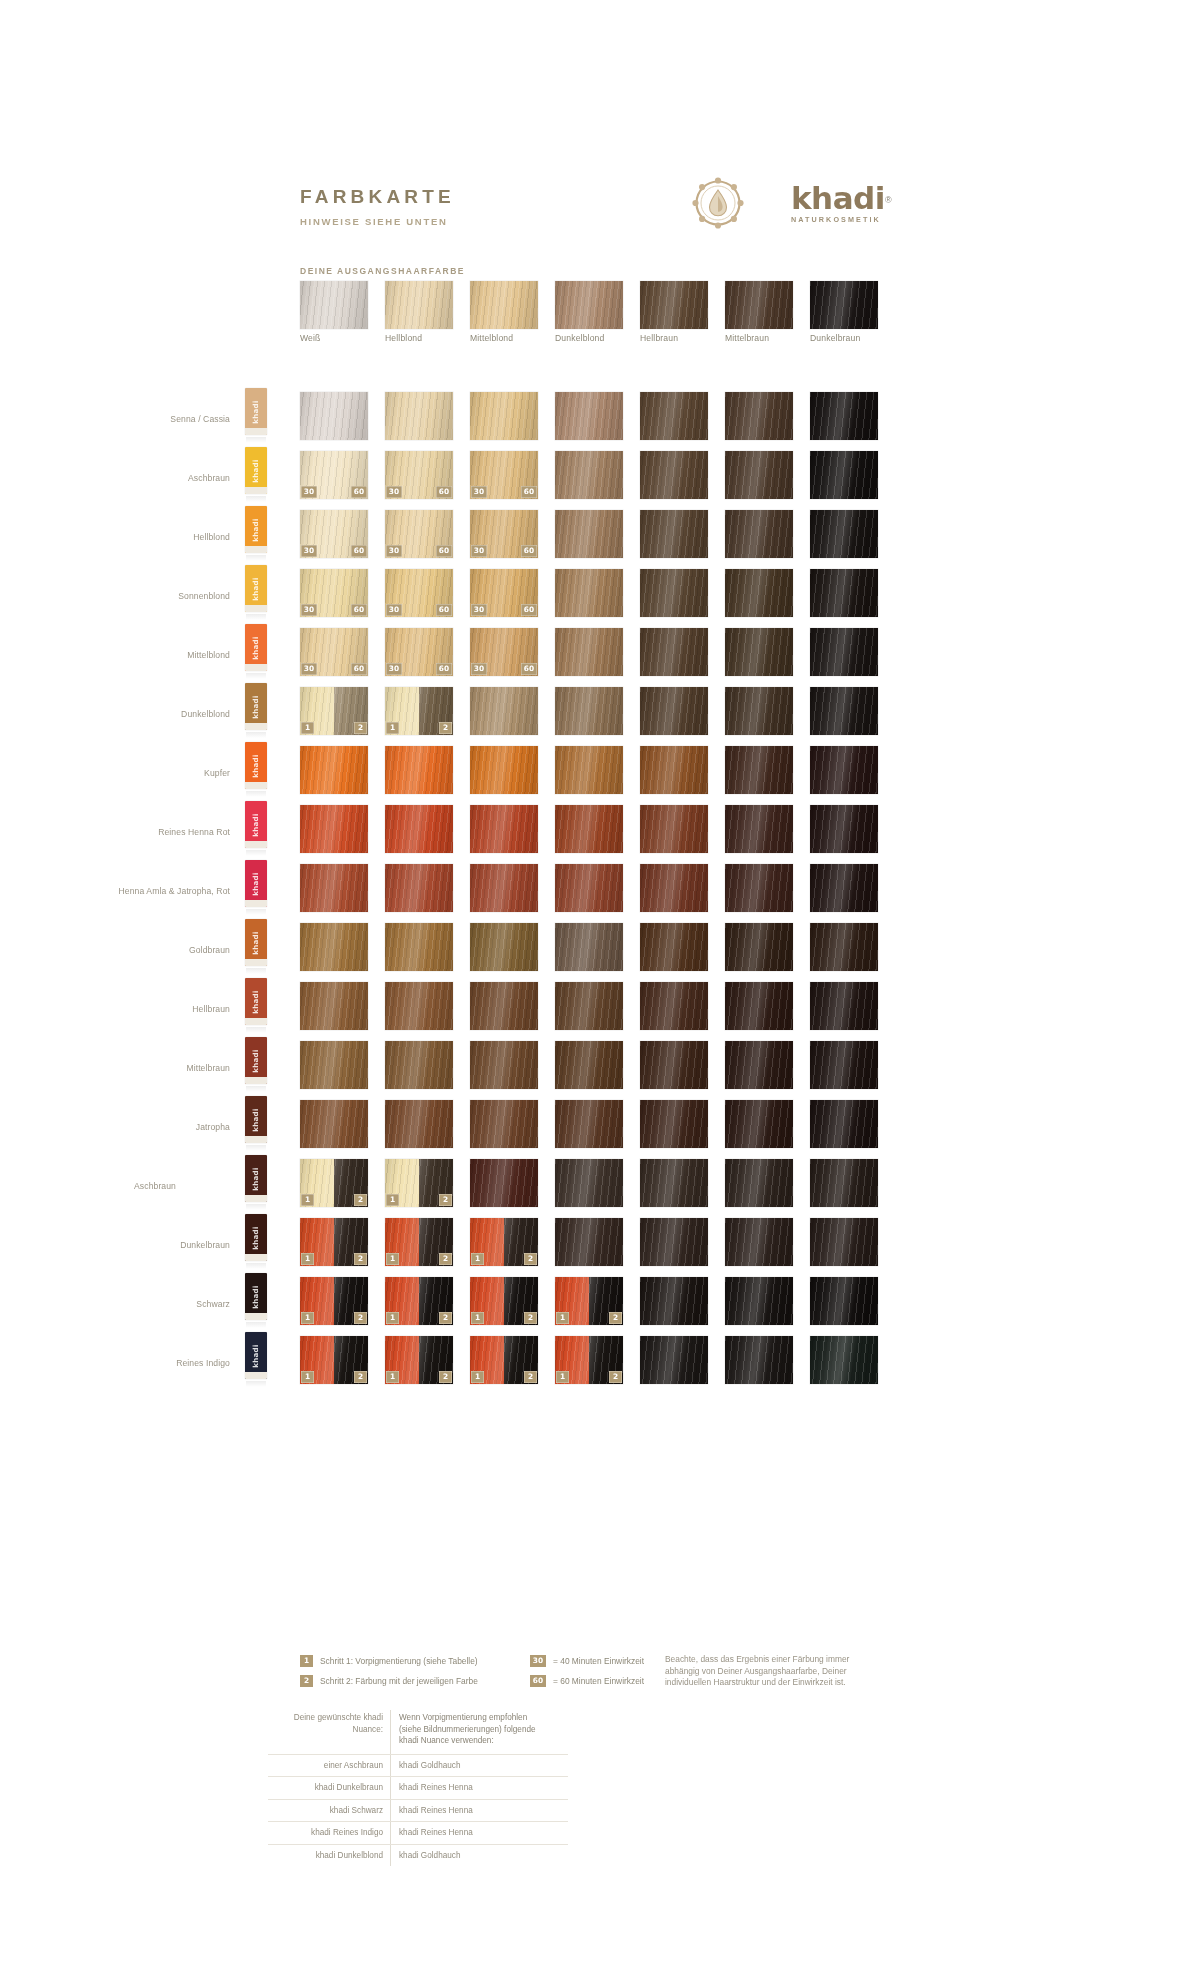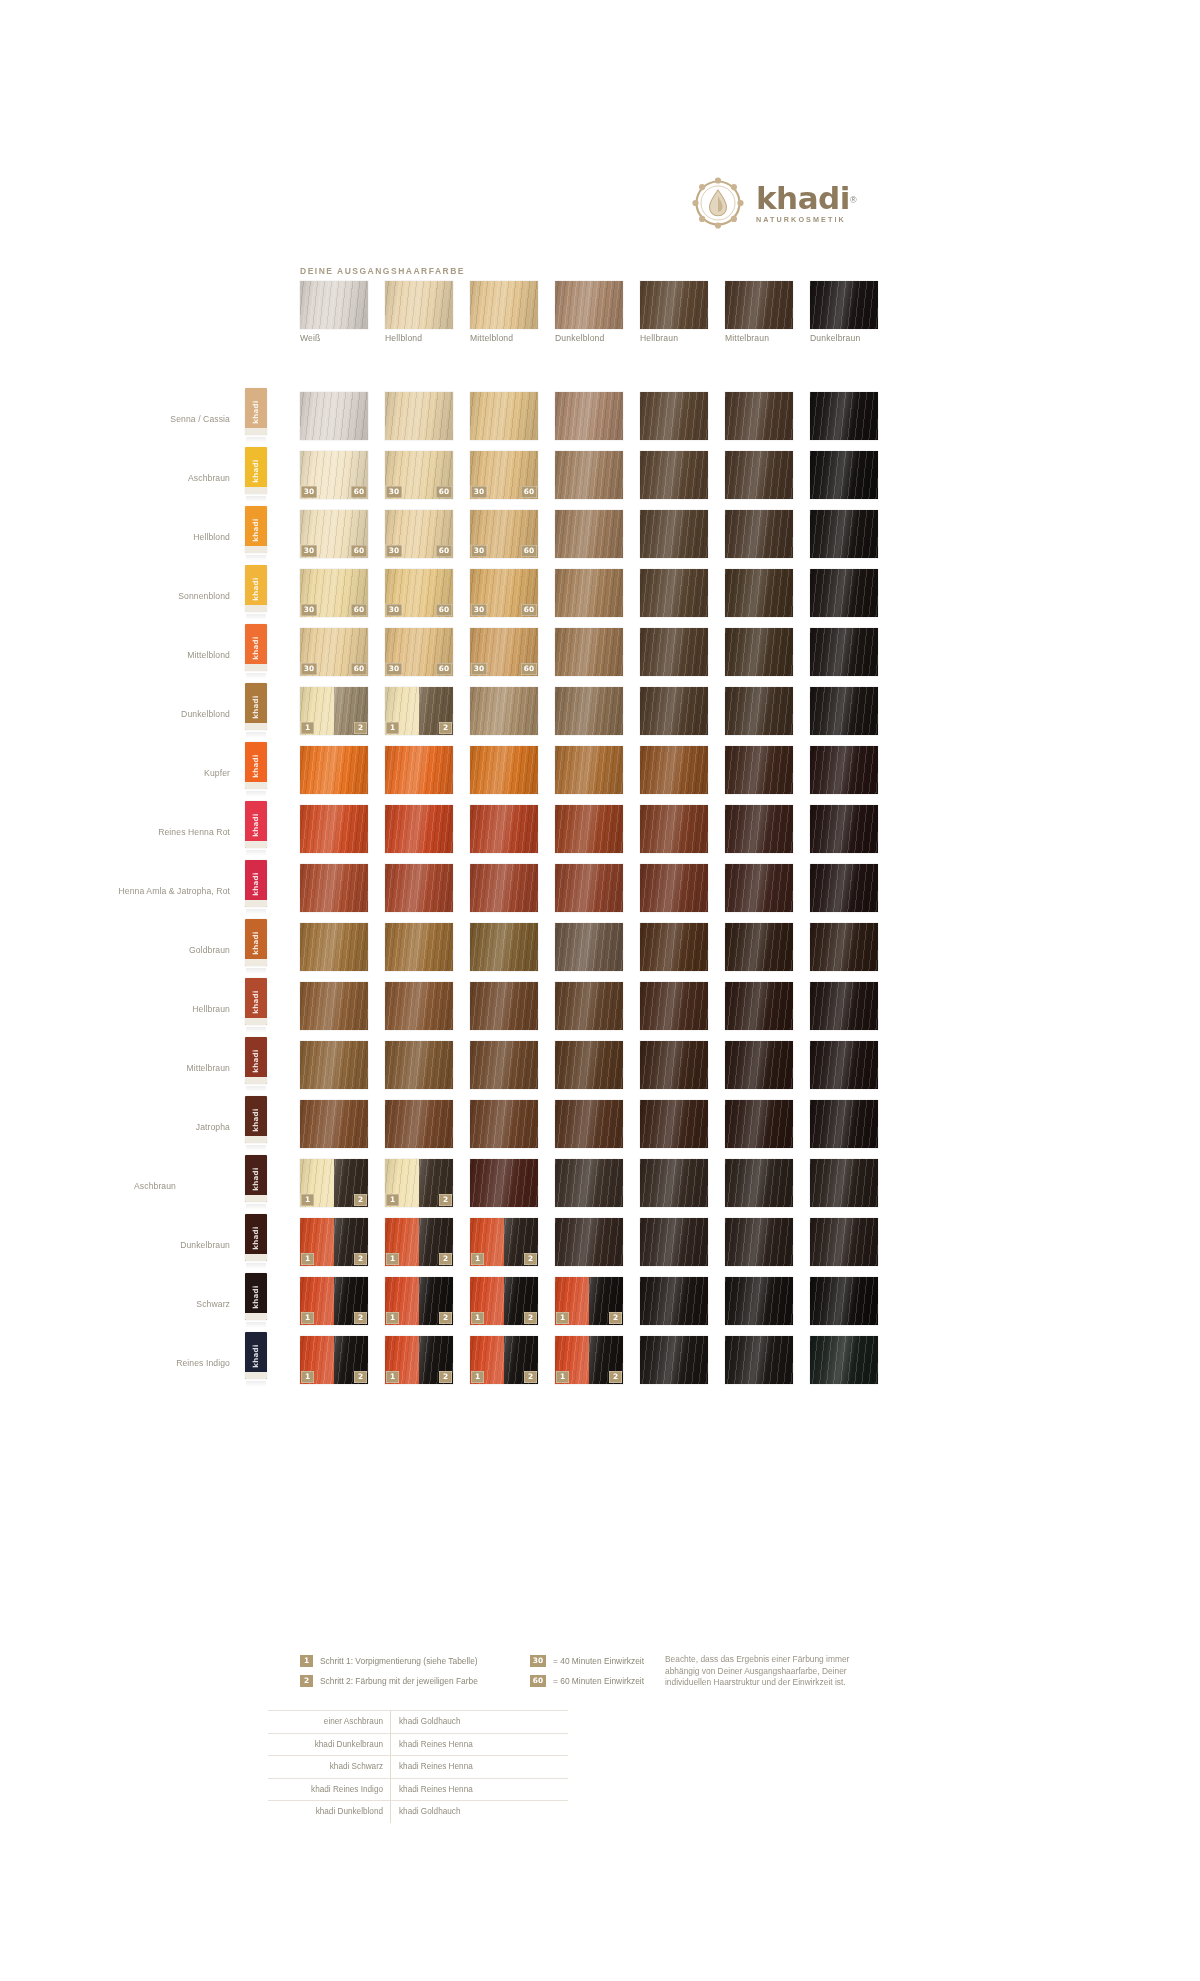--- a/index.html
+++ b/index.html
@@ -19,21 +19,21 @@
   .title {
     font-size:19px; letter-spacing:4.2px; font-weight:700;
     color:#8c7f63; margin:0;
   }
   .subtitle {
     font-size:9.5px; letter-spacing:1.7px; font-weight:700;
     color:#b3a68c; margin-top:8px;
   }
   .logo { position:absolute; left:690px; top:175px; display:flex; align-items:center; gap:10px; }
   .logo-mark { width:56px; height:56px; position:relative; }
-  .logo-text { line-height:1; }
+  .logo-text { line-height:1;margin-left:35px; }
   .logo-word {
     font-size:31px; font-weight:700; letter-spacing:-0.5px;
     color:#8e7a5c; font-family:"DejaVu Sans", sans-serif;
   }
   .logo-sub {
     font-size:7.2px; letter-spacing:2.1px; color:#a1937a;
     margin-top:2px; font-weight:700;
   }
   .logo-reg { font-size:9px; vertical-align:super; }
 
@@ -138,20 +138,24 @@
     border-left:1px solid #e0dcd2;
   }
   .tbl-head .tbl-c1, .tbl-head .tbl-c2 { padding-top:2px; padding-bottom:7px; }
   .tbl-head .tbl-c2 { color:#8a8476; }
 </style>
 </head>
 <body>
 
 <div class="page">
 
+  <div class="header">
+    <div class="title">FARBKARTE</div>
+    <div class="subtitle">HINWEISE SIEHE UNTEN</div>
+  </div>
 
   <div class="logo">
     <span class="logo-mark">
       <svg viewBox="0 0 56 56" width="56" height="56">
         <circle cx="28" cy="28" r="21.5" fill="none" stroke="#c3ab86" stroke-width="2.2"></circle>
         <circle cx="28" cy="28" r="17" fill="none" stroke="#ded0b8" stroke-width="1"></circle>
         <g fill="#c9b391">
           <circle cx="28" cy="5.5" r="3.1"></circle>
             <circle cx="43.9" cy="12.1" r="3.1"></circle>
           <circle cx="50.5" cy="28" r="3.1"></circle>
@@ -1213,20 +1217,24 @@
         </div>
         <div class="lg-item">
           <span class="lg-badge wide">60</span>
           <span class="lg-text">= 60 Minuten Einwirkzeit</span>
         </div>
       </div>
     <div class="lg-note">Beachte, dass das Ergebnis einer Färbung immer abhängig von Deiner Ausgangshaarfarbe, Deiner individuellen Haarstruktur und der Einwirkzeit ist.</div>
   </div>
 
   <div class="tbl">
+    <div class="tbl-head">
+      <div class="tbl-c1">Deine gewünschte khadi Nuance:</div>
+      <div class="tbl-c2">Wenn Vorpigmentierung empfohlen (siehe Bildnummerierungen) folgende khadi Nuance verwenden:</div>
+    </div>
     <div id="tbl-body">
         <div class="tbl-row">
           <div class="tbl-c1">einer Aschbraun</div>
           <div class="tbl-c2">khadi Goldhauch</div>
         </div>
         <div class="tbl-row">
           <div class="tbl-c1">khadi Dunkelbraun</div>
           <div class="tbl-c2">khadi Reines Henna</div>
         </div>
         <div class="tbl-row">

